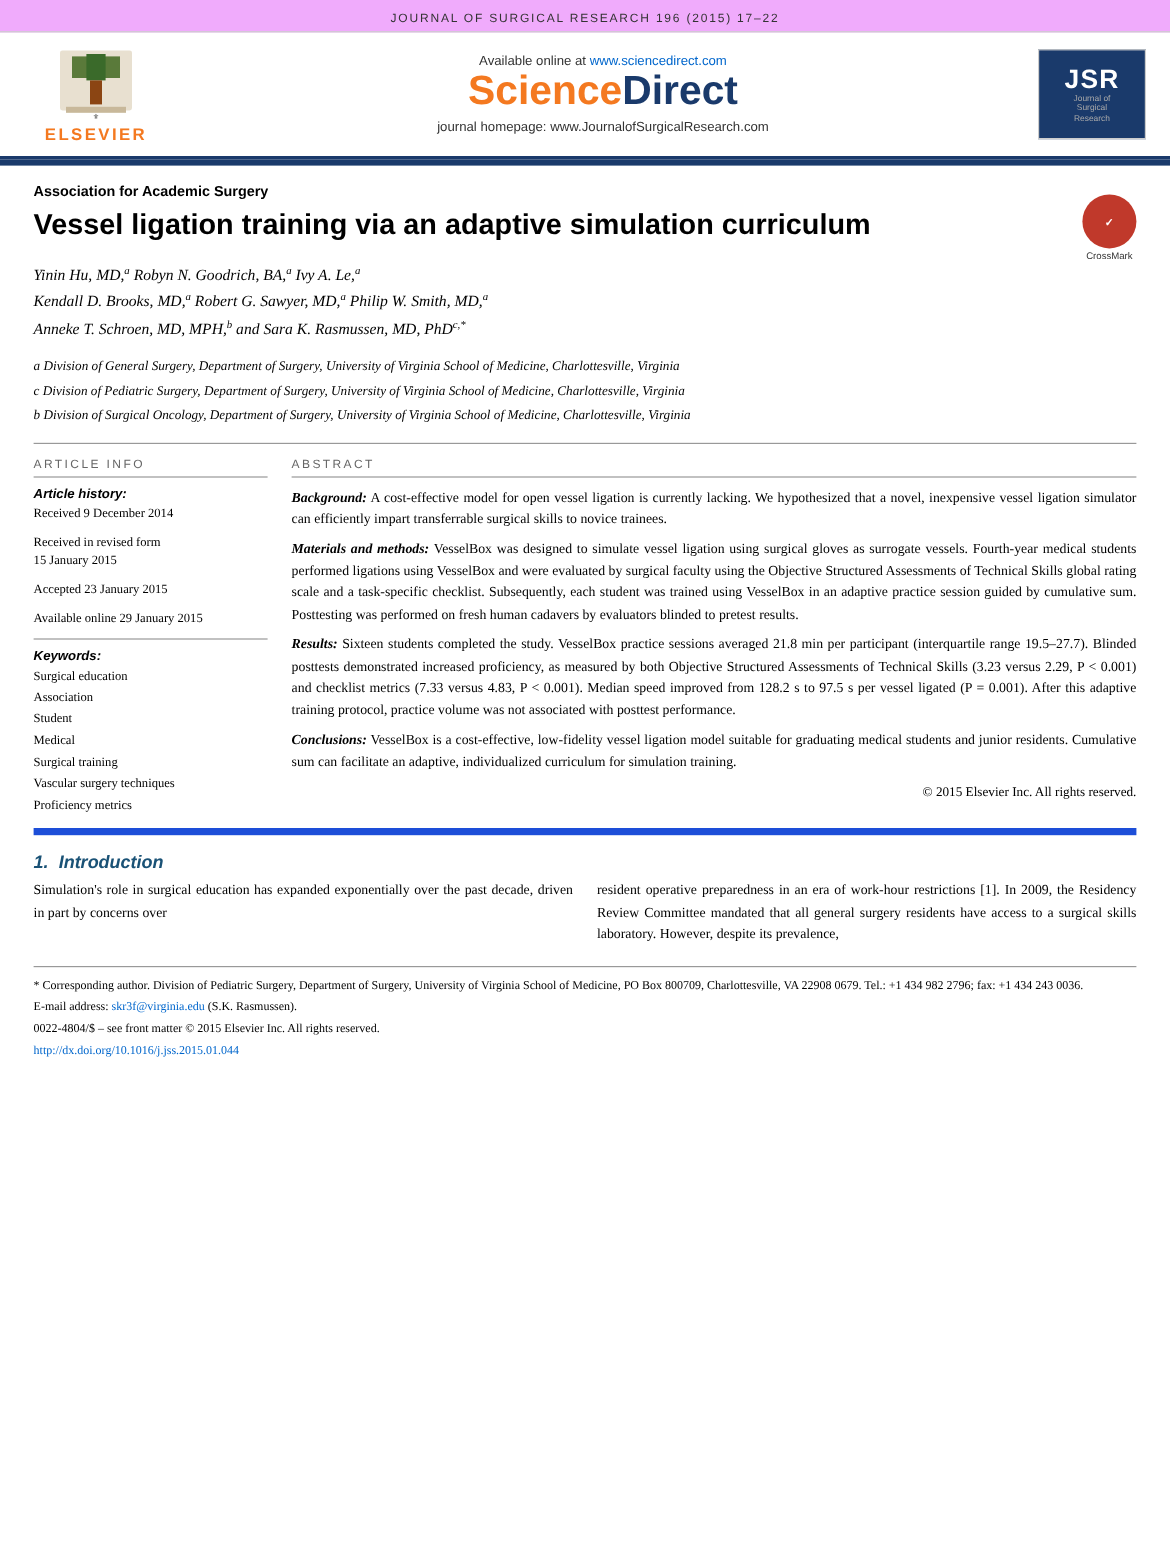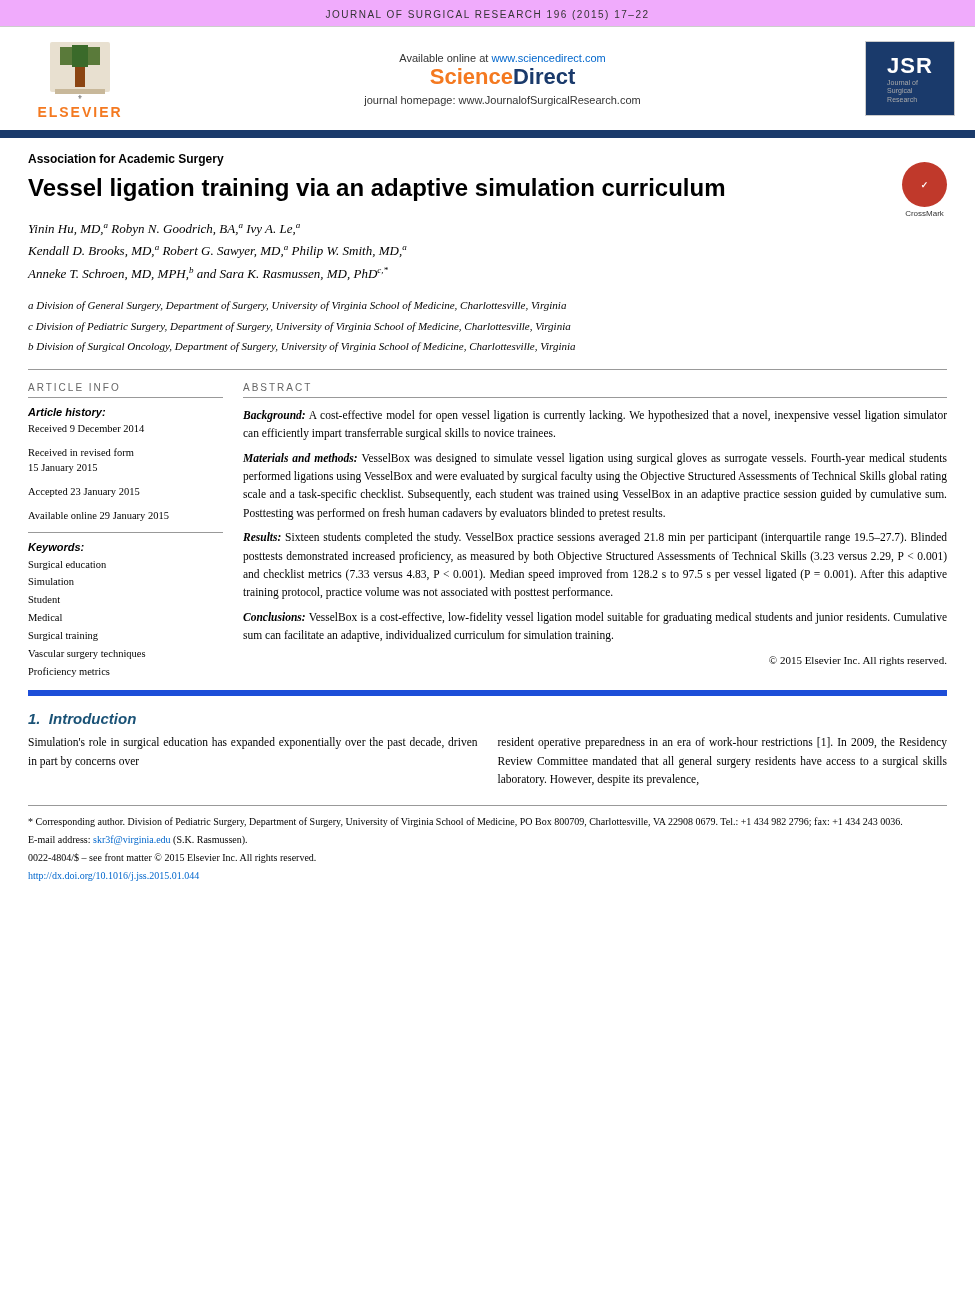--- a/index.html
+++ b/index.html
@@ -60,21 +60,21 @@
       font-size: 11px;
       color: #333;
       font-family: Arial, sans-serif;
     }
     .sciencedirect-link {
       color: #0066cc;
       font-size: 11px;
       font-family: Arial, sans-serif;
     }
     .sciencedirect-title {
-      font-size: 22px;
+      font-size: 34px;
       font-weight: bold;
       color: #f47920;
       font-family: Arial, sans-serif;
     }
     .sciencedirect-title span {
       color: #1a3a6b;
     }
     .journal-homepage {
       font-size: 11px;
       color: #333;
@@ -322,21 +322,21 @@
     <div class="available-online">
       <span>Available online at</span>
       <a class="sciencedirect-link">www.sciencedirect.com</a>
     </div>
     <div class="sciencedirect-title">
       <span style="color:#f47920;">Science</span><span style="color:#1a3a6b;">Direct</span>
     </div>
     <div class="journal-homepage">journal homepage: www.JournalofSurgicalResearch.com</div>
   </div>
 
-  <div style="text-align:left;">
+  <div style="text-align:center;">
     <div class="jsr-logo">
       <div>
         <div class="jsr-logo-text">JSR</div>
         <div style="font-size:7px;color:#aaa;font-family:Arial,sans-serif;line-height:1.2;">Journal of<br>Surgical<br>Research</div>
       </div>
     </div>
   </div>
 </div>
 
 <div class="dark-bar"></div>
@@ -385,21 +385,21 @@
         <p>Accepted 23 January 2015</p>
         <p>Available online 29 January 2015</p>
       </div>
 
       <hr class="left-divider">
 
       <div class="article-info-section">
         <h4>Keywords:</h4>
         <div class="keywords-list" id="keywords-list">
             <div>Surgical education</div>
-            <div>Simulation</div>
+            <div>Association</div>
             <div>Student</div>
             <div>Medical</div>
             <div>Surgical training</div>
             <div>Vascular surgery techniques</div>
             <div>Proficiency metrics</div>
           </div>
       </div>
     </div>
 
     <div class="right-column">

